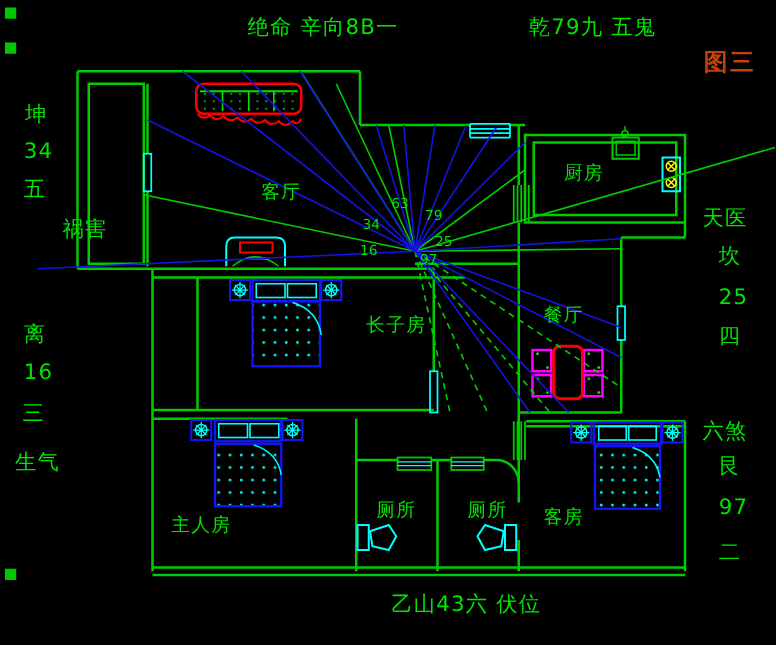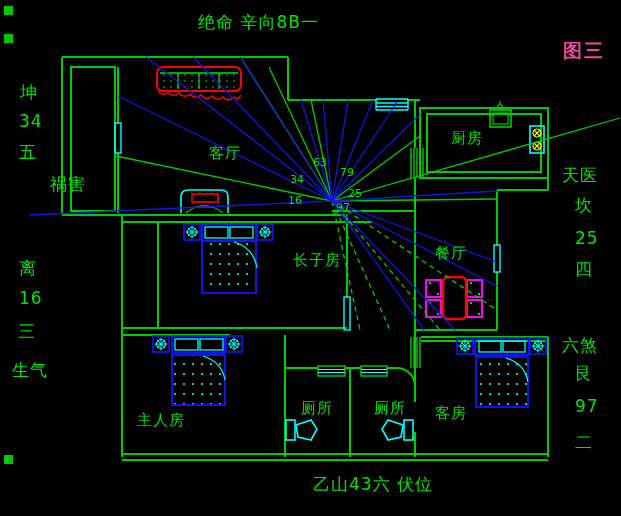--- a/index.html
+++ b/index.html
@@ -4,21 +4,21 @@
 <style>
   html,body{margin:0;padding:0;background:#000;}
   #canvas{position:relative;width:621px;height:516px;background:#000;overflow:hidden;
           font-family:"DejaVu Sans",sans-serif;padding-left:48px;}
   #plan{position:absolute;left:0;top:0;}
   .t{position:absolute;color:#00e400;white-space:nowrap;line-height:1;
      font-family:"DejaVu Sans",sans-serif;}
   .big{font-size:17px;letter-spacing:1px;}
   .room{font-size:15px;letter-spacing:1px;}
   .num{position:absolute;color:#00e400;font-size:11px;line-height:1;white-space:nowrap;}
-  .fig{font-size:19px;font-weight:bold;color:#ec4899;letter-spacing:2px;text-align:right;}
+  .fig{font-size:19px;font-weight:bold;color:#c2410c;letter-spacing:2px;text-align:right;}
   .sq{position:absolute;width:9px;height:9px;background:#00c800;}
 </style>
 </head>
 <body>
 
 <div id="canvas">
 
   <div class="sq" style="left:4px;top:6px;"></div>
   <div class="sq" style="left:4px;top:34px;"></div>
   <div class="sq" style="left:4px;top:455px;"></div>
@@ -195,20 +195,21 @@
         <line x1="332" y1="201" x2="420" y2="114" stroke="#1414e0" stroke-width="1.3"></line>
         <line x1="332" y1="201" x2="497" y2="191" stroke="#1414e0" stroke-width="1.3"></line>
         <line x1="332" y1="201" x2="497" y2="262" stroke="#1414e0" stroke-width="1.3"></line>
         <line x1="332" y1="201" x2="497" y2="286" stroke="#1414e0" stroke-width="1.3"></line>
         <line x1="332" y1="201" x2="455" y2="330" stroke="#1414e0" stroke-width="1.3"></line>
         <line x1="332" y1="201" x2="424" y2="330" stroke="#1414e0" stroke-width="1.3"></line>
       </g>
   </svg>
 
   <div class="t big" style="left:198px;top:14px;">绝命 辛向8B一</div>
+  <div class="t big" style="left:423px;top:14px;">乾79九 五鬼</div>
   <div class="t fig" style="left:563px;top:41px;">图三</div>
 
   <div class="t big" style="left:20px;top:84px;">坤</div>
   <div class="t big" style="left:19px;top:113px;">34</div>
   <div class="t big" style="left:19px;top:144px;">五</div>
   <div class="t big" style="left:12px;top:176px;margin-left:38px;">祸害</div>
   <div class="t big" style="left:19px;top:260px;">离</div>
   <div class="t big" style="left:19px;top:290px;">16</div>
   <div class="t big" style="left:18px;top:323px;">三</div>
   <div class="t big" style="left:12px;top:362px;">生气</div>

